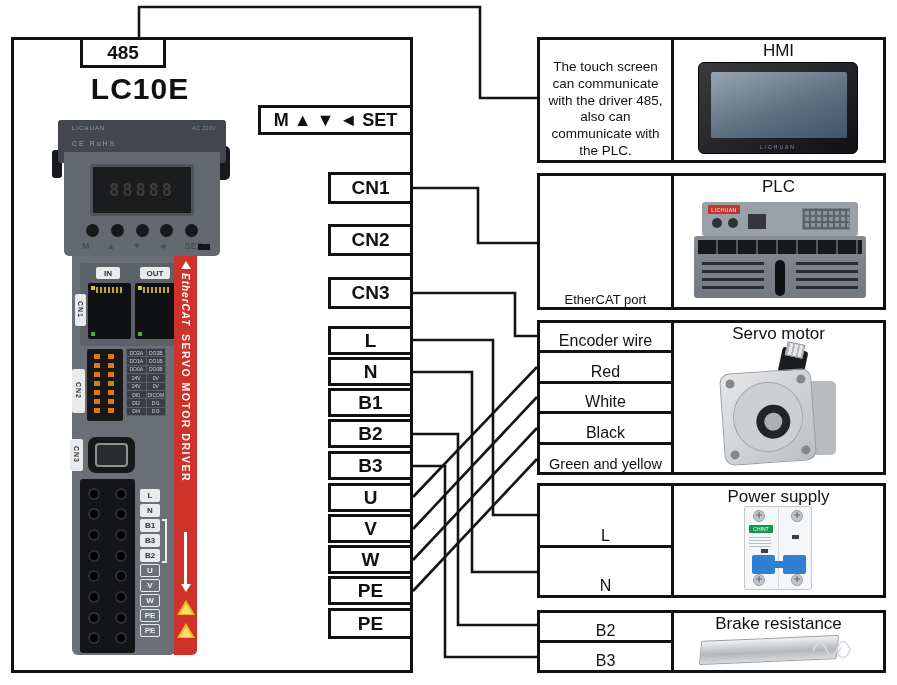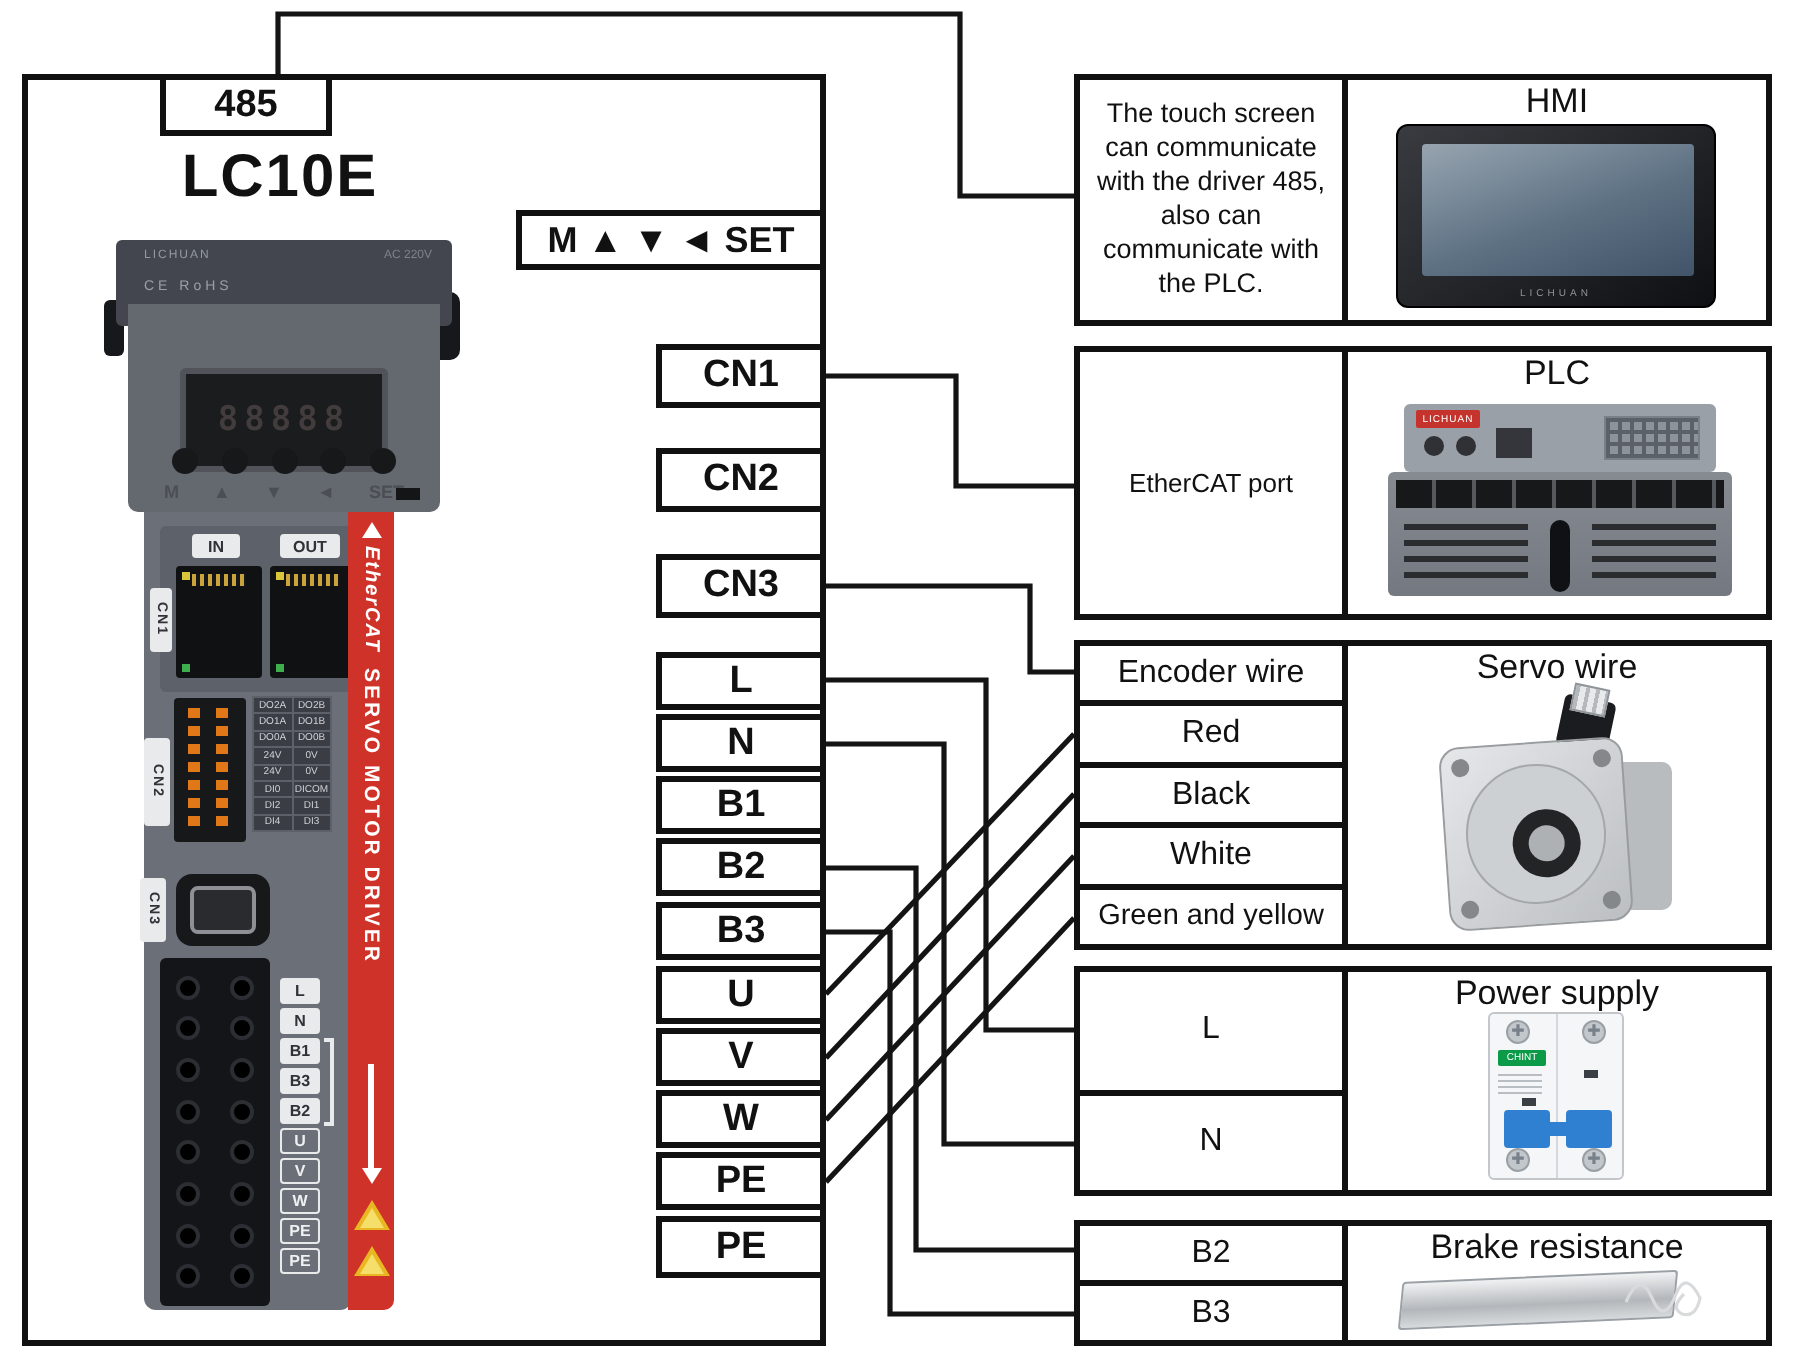--- a/index.html
+++ b/index.html
@@ -15,40 +15,40 @@
   .bigbox { position:absolute; left:11px; top:37px; width:402px; height:636px;
             border:3px solid #111; background:#fff; z-index:0; }
 
   .model-title { position:absolute; left:55px; top:72px; width:170px; text-align:center;
                  font-size:30px; font-weight:700; letter-spacing:1px; z-index:2; }
 
   
   .panel { position:absolute; left:537px; width:349px; border:3px solid #111; background:#fff;
            display:flex; z-index:2; }
   .lcol  { width:134px; flex:none; border-right:3px solid #111; display:flex; flex-direction:column; }
-  .lcol .row { flex:1; border-bottom:3px solid #111; display:flex; align-items:center;
+  .lcol .row { flex:1; border-bottom:3px solid #111; display:flex; align-items:flex-end;
                justify-content:center; font-size:16px; text-align:center; }
   .lcol .row:last-child { border-bottom:none; }
   .rcol  { flex:1; position:relative; overflow:hidden;padding-left:23px; }
   .ptitle{ position:absolute; top:1px; left:0; right:0; text-align:center; font-size:17px; }
   .note  { font-size:13.5px; line-height:1.25; text-align:center; width:122px; }
 
   
   #device { position:absolute; left:52px; top:118px; width:180px; height:546px; z-index:2; }
   .cap { position:absolute; left:6px; top:2px; width:168px; height:43px; background:#43464e;
          border-radius:3px; }
   .cap .brand { position:absolute; left:14px; top:5px; font-size:6px; color:#939aa2; letter-spacing:1px; }
   .cap .volt  { position:absolute; right:10px; top:5px; font-size:6px; color:#7d838b; }
   .cap .cert  { position:absolute; left:14px; top:20px; font-size:7px; color:#9aa0a8; letter-spacing:2px; }
   .ear-l { position:absolute; left:0; top:32px; width:10px; height:28px; background:#17181b; border-radius:3px; }
   .ear-r { position:absolute; right:2px; top:28px; width:24px; height:34px; background:#17181b; border-radius:5px; }
   .head { position:absolute; left:12px; top:34px; width:156px; height:104px; background:#64686f;
           border-radius:0 0 5px 5px; }
   .lcd  { position:absolute; left:26px; top:12px; width:104px; height:52px; background:#1b1c1e;
-          border-radius:3px; border:3px solid #50535a; display:flex; align-items:center; justify-content:center;margin-top:20px; }
+          border-radius:3px; border:3px solid #50535a; display:flex; align-items:center; justify-content:center; }
   .lcd span { font-family:"DejaVu Sans Mono", monospace; font-size:17px; font-weight:700;
               color:#423c3c; letter-spacing:3px; }
   .btnrow { position:absolute; left:22px; top:72px; width:112px; display:flex; justify-content:space-between; }
   .btnrow i { width:13px; height:13px; border-radius:50%; background:#17181a; }
   .keyrow { position:absolute; left:18px; top:89px; width:120px; display:flex; justify-content:space-between;
             font-size:9px; font-weight:700; color:#4b4e55; }
   .slot { position:absolute; right:10px; top:92px; width:12px; height:6px; background:#141517; }
   .dbody { position:absolute; left:20px; top:138px; width:104px; height:399px; background:#6b6f78;
            border-radius:0 0 6px 6px;text-decoration:underline; }
   .chip { position:absolute; background:#e9eaec; color:#2f3237; border-radius:2px; font-weight:700;
@@ -343,26 +343,26 @@
         <div class="plc-vent" style="right:8px;"></div>
         <div class="plc-clip"></div>
       </div>
     </div>
   </div>
 
   <div class="panel" style="top:320px;height:155px;">
     <div class="lcol">
       <div class="row">Encoder wire</div>
       <div class="row">Red</div>
+      <div class="row">White</div>
       <div class="row">Black</div>
-      <div class="row">White</div>
       <div class="row" style="font-size:14.5px;">Green and yellow</div>
     </div>
     <div class="rcol">
-      <div class="ptitle">Servo wire</div>
+      <div class="ptitle">Servo motor</div>
       <div class="motor">
         <div class="mot-conn"></div>
         <div class="mot-plug"></div>
         <div class="mot-side"></div>
         <div class="mot-flange">
           <div class="mot-hole" style="left:5px;top:5px;"></div>
           <div class="mot-hole" style="right:5px;top:5px;"></div>
           <div class="mot-hole" style="left:5px;bottom:5px;"></div>
           <div class="mot-hole" style="right:5px;bottom:5px;"></div>
           <div class="mot-face">

